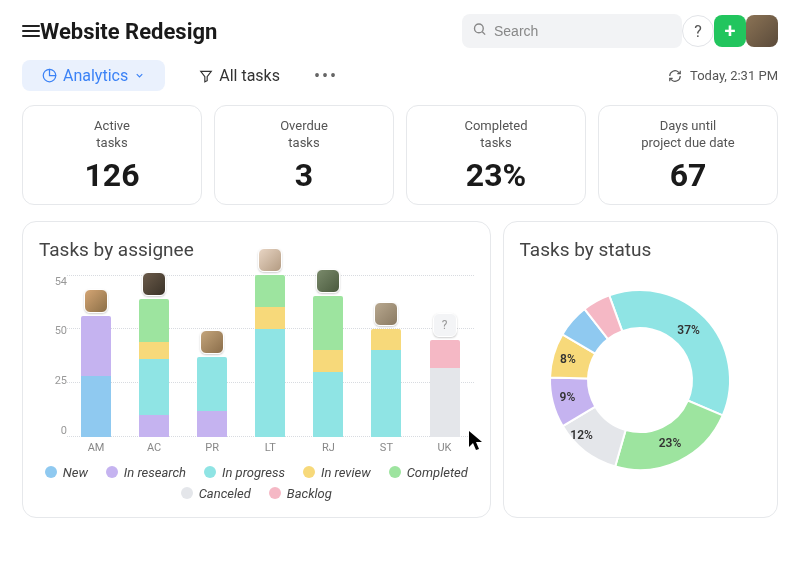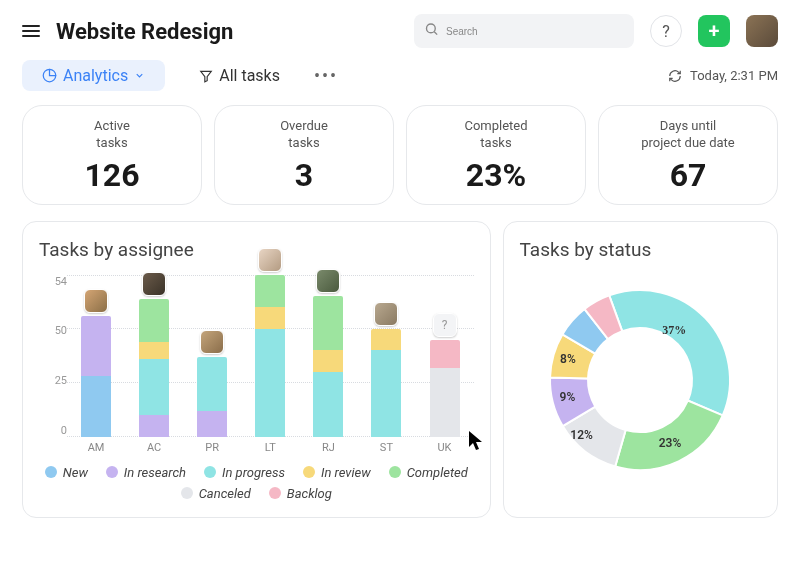--- a/index.html
+++ b/index.html
@@ -1,43 +1,43 @@
 <!DOCTYPE html>
 <html><head>
 <meta charset="utf-8">
 <style>
   * { box-sizing: border-box; margin: 0; padding: 0; }
   body { font-family: -apple-system, BlinkMacSystemFont, "Segoe UI", Roboto, Helvetica, Arial, sans-serif; background: #fff; width: 800px; height: 581px; overflow: hidden; padding: 14px 22px; color: #1a1a1a; }
   
   
-  .header { display: flex; align-items: center; gap: 16px; margin-bottom: 12px; }
+  .header { display: flex; align-items: center; gap: 0; margin-bottom: 12px; }
   .hamburger { width: 18px; display: flex; flex-direction: column; gap: 3px; cursor: pointer; }
   .hamburger span { height: 2px; background: #222; border-radius: 1px; }
   .title { font-size: 22px; font-weight: 700; flex-shrink: 0; }
   .header-spacer { flex: 1; }
   .search-wrap { position: relative; width: 220px; }
   .search-wrap .s-icon { position: absolute; left: 10px; top: 50%; transform: translateY(-50%); color: #888; }
-  .search-input { width: 100%; height: 34px; border: none; background: #f2f3f5; border-radius: 8px; padding: 0 12px 0 32px; font-size: 10px; color: #444; }
+  .search-input { width: 100%; height: 34px; border: none; background: #f2f3f5; border-radius: 8px; padding: 0 12px 0 32px; font-size: 14px; color: #444; }
   .search-input::placeholder { color: #888; }
   .circ-btn { width: 32px; height: 32px; border-radius: 50%; border: 1px solid #e2e4e8; background: #fff; display: flex; align-items: center; justify-content: center; font-size: 16px; color: #555; cursor: pointer; }
   .add-btn { width: 32px; height: 32px; border-radius: 8px; background: #22c55e; color: #fff; display: flex; align-items: center; justify-content: center; font-size: 20px; font-weight: 600; cursor: pointer; }
   .avatar { width: 32px; height: 32px; border-radius: 8px; background: linear-gradient(135deg,#8b7355,#5a4a3a); cursor: pointer; }
 
   
   .toolbar { display: flex; align-items: center; gap: 14px; margin-bottom: 14px; }
   .pill { display: flex; align-items: center; gap: 6px; padding: 6px 20px; border-radius: 8px; font-size: 16px; cursor: pointer; }
   .pill.analytics { background: #eaf1fd; color: #3b82f6; }
   .pill.alltasks { color: #333; }
   .more-dots { color: #666; font-size: 18px; letter-spacing: 2px; cursor: pointer; }
   .toolbar-spacer { flex: 1; }
   .refresh-time { display: flex; align-items: center; gap: 8px; color: #555; font-size: 13px; }
 
   
   .kpis { display: flex; gap: 12px; margin-bottom: 16px; }
-  .kpi { flex: 1; border: 1px solid #e6e8eb; border-radius: 20px; padding: 12px 10px 10px; text-align: center; }
+  .kpi { flex: 1; border: 1px solid #e6e8eb; border-radius: 12px; padding: 12px 10px 10px; text-align: center; }
   .kpi-label { font-size: 13px; color: #555; line-height: 1.3; margin-bottom: 4px; white-space: pre-line; }
   .kpi-value { font-size: 32px; font-weight: 700; }
 
   
   .charts { display: flex; gap: 12px; }
   .card { border: 1px solid #e6e8eb; border-radius: 14px; padding: 16px; }
   .card-title { font-size: 19px; color: #444; margin-bottom: 14px; }
   .assignee-card { flex: 1.8; }
   .status-card { flex: 1; }
 
@@ -273,21 +273,21 @@
       <svg id="donut" width="210" height="210" viewBox="0 0 210 210">
           <path d="M 74.21818710068982 20.427664129268237 A 90 90 0 0 1 187.7221805329711 140.4547718631856 L 152.7950376412722 125.48497929872946 A 52 52 0 0 0 87.21495254706522 56.13598371913276 Z" fill="#8fe4e4" stroke="#fff" stroke-width="2"></path>
           <path d="M 187.7221805329711 140.4547718631856 A 90 90 0 0 1 80.19263797647007 191.51355263444867 L 90.66685749751603 154.98560818879258 A 52 52 0 0 0 152.7950376412722 125.48497929872946 Z" fill="#9de49f" stroke="#fff" stroke-width="2"></path>
           <path d="M 80.19263797647007 191.51355263444867 A 90 90 0 0 1 27.693609276240196 151.08385783835143 L 60.33408535960545 131.62622897326972 A 52 52 0 0 0 90.66685749751603 154.98560818879258 Z" fill="#e4e6ea" stroke="#fff" stroke-width="2"></path>
           <path d="M 27.693609276240196 151.08385783835143 A 90 90 0 0 1 15.035089646368107 102.48705251487881 L 53.02027401790157 103.54807478637443 A 52 52 0 0 0 60.33408535960545 131.62622897326972 Z" fill="#c5b3f0" stroke="#fff" stroke-width="2"></path>
           <path d="M 15.035089646368107 102.48705251487881 A 90 90 0 0 1 27.373769771346815 59.45696122909527 L 60.14928920122261 78.68624426569949 A 52 52 0 0 0 53.02027401790157 103.54807478637443 Z" fill="#f7d97a" stroke="#fff" stroke-width="2"></path>
           <path d="M 27.373769771346815 59.45696122909527 A 90 90 0 0 1 49.590467220690705 34.07903217539506 L 72.98560328306574 64.02344081245047 A 52 52 0 0 0 60.14928920122261 78.68624426569949 Z" fill="#8fc9f0" stroke="#fff" stroke-width="2"></path>
           <path d="M 49.590467220690705 34.07903217539506 A 90 90 0 0 1 74.21818710068976 20.427664129268265 L 87.2149525470652 56.135983719132774 A 52 52 0 0 0 72.98560328306574 64.02344081245047 Z" fill="#f5b8c5" stroke="#fff" stroke-width="2"></path>
         </svg>
       <div id="donut-labels">
-          <div class="donut-label" style="left: 127px; top: 48.2168px; font-family: Liberation Serif, serif;">37%</div>
+          <div class="donut-label" style="left: 142px; top: 48.2168px;">37%</div>
           <div class="donut-label" style="left: 123.454px; top: 161.137px;">23%</div>
           <div class="donut-label" style="left: 35px; top: 153.253px;">12%</div>
           <div class="donut-label" style="left: 24.2926px; top: 114.897px;">9%</div>
           <div class="donut-label" style="left: 24.7504px; top: 77.4297px;">8%</div>
         </div>
     </div>
   </div>
 </div>
 
 <svg class="cursor-arrow" width="18" height="22">

